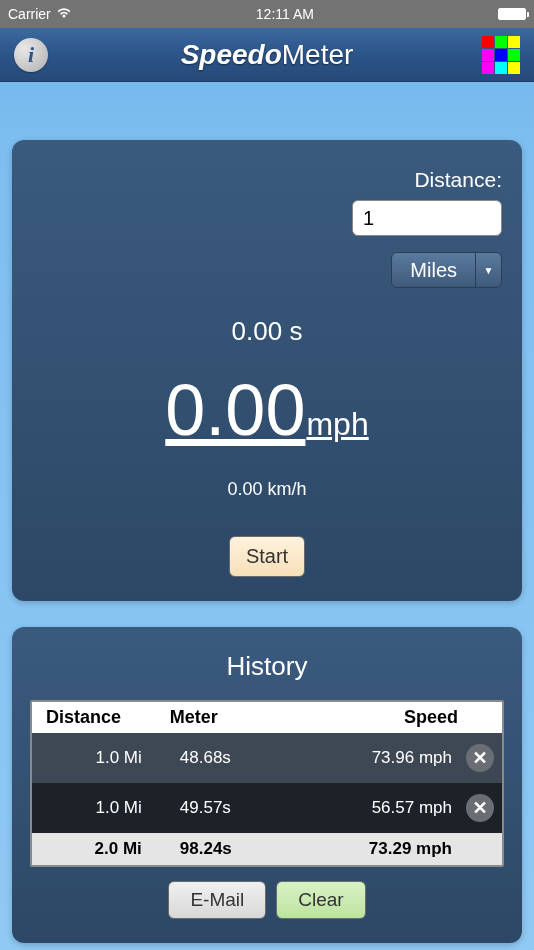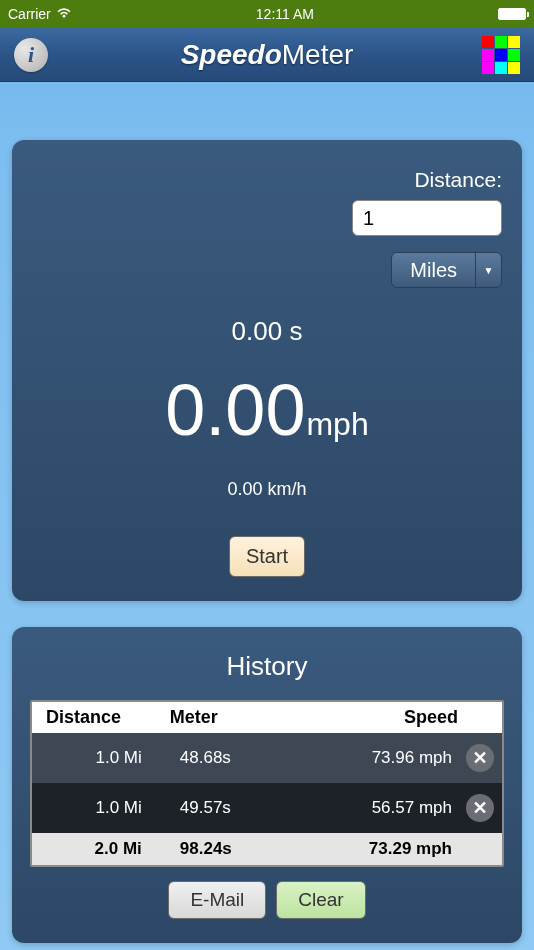--- a/index.html
+++ b/index.html
@@ -9,21 +9,21 @@
     }
     body {
       width: 534px;
       height: 950px;
       background: linear-gradient(180deg, #6eb3e8 0%, #7dbef0 15%, #8fc9f4 100%);
       font-family: -apple-system, "Helvetica Neue", Helvetica, Arial, sans-serif;
       overflow: hidden;
     }
     .status-bar {
       height: 28px;
-      background: #4d7c0f;
+      background: #737373;
       color: #fff;
       display: flex;
       align-items: center;
       justify-content: space-between;
       padding: 0 8px;
       font-size: 14px;
     }
     .status-left {
       display: flex;
       align-items: center;
@@ -170,20 +170,21 @@
       margin-bottom: 22px;
     }
     .speed-display {
       color: #fff;
       text-align: center;
       display: flex;
       align-items: baseline;
       justify-content: center;
       gap: 1px;
       margin-bottom: 28px;
+      text-decoration: underline;
     }
     .speed-value {
       font-size: 72px;
       font-weight: 300;
     }
     .speed-unit {
       font-size: 32px;
       font-weight: 300;
     }
     .speed-alt {

